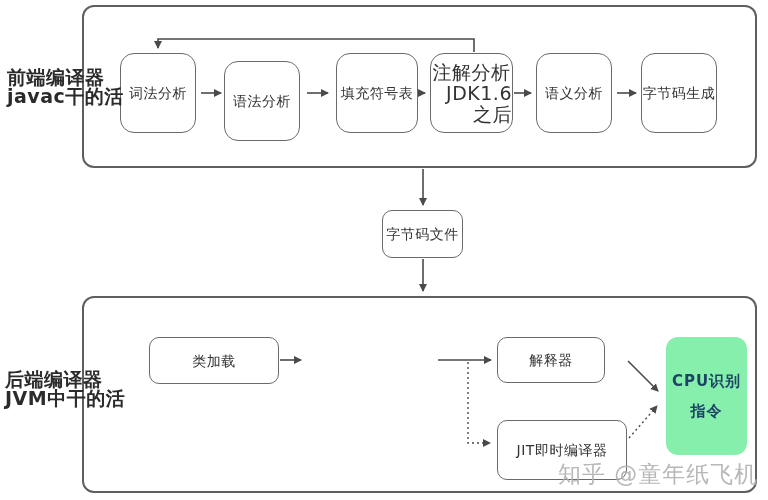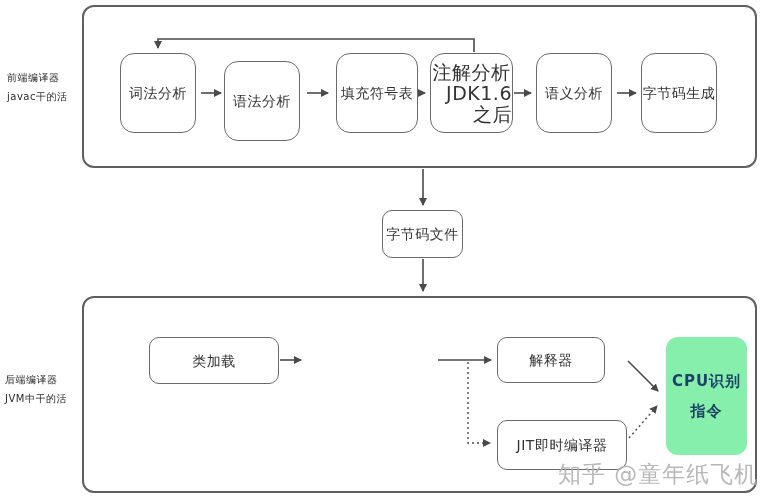--- a/index.html
+++ b/index.html
@@ -58,39 +58,39 @@
   .fb5 { left: 536px; }
   .fb6 { left: 641px; }
 
   .bytecode { left: 382px; top: 210px; width: 81px; height: 48px; border-radius: 10px; }
 
   
   .bb { height: 47px; border-radius: 10px; }
   .classload   { left: 149px; top: 337px; width: 130px; }
   .binary      { left: 307px; top: 337px; width: 130px; }
   .interpreter { left: 497px; top: 337px; width: 108px; height: 46px; }
-  .jit         { left: 497px; top: 420px; width: 130px; height: 50px; }
+  .jit         { left: 497px; top: 420px; width: 130px; height: 60px; }
 
   .cpu {
     left: 666px; top: 337px; width: 81px; height: 118px;
     background: #86efac;
     border: none;
     border-radius: 12px;
     color: #1d4365;
     font-weight: bold;
     font-size: 15px;
     line-height: 30px;
     letter-spacing: 1px;
   }
 
   .side-label {
     position: absolute;
     z-index: 4;
-    font-size: 10px;
-    font-weight: normal;
+    font-size: 19px;
+    font-weight: bold;
     color: #2b2b2b;
     line-height: 19px;
     white-space: nowrap;
     letter-spacing: 0.5px;
   }
   .side-label.frontend { left: 7px; top: 68px; }
   .side-label.backend  { left: 5px; top: 370px; }
 
   .watermark {
     position: absolute;

